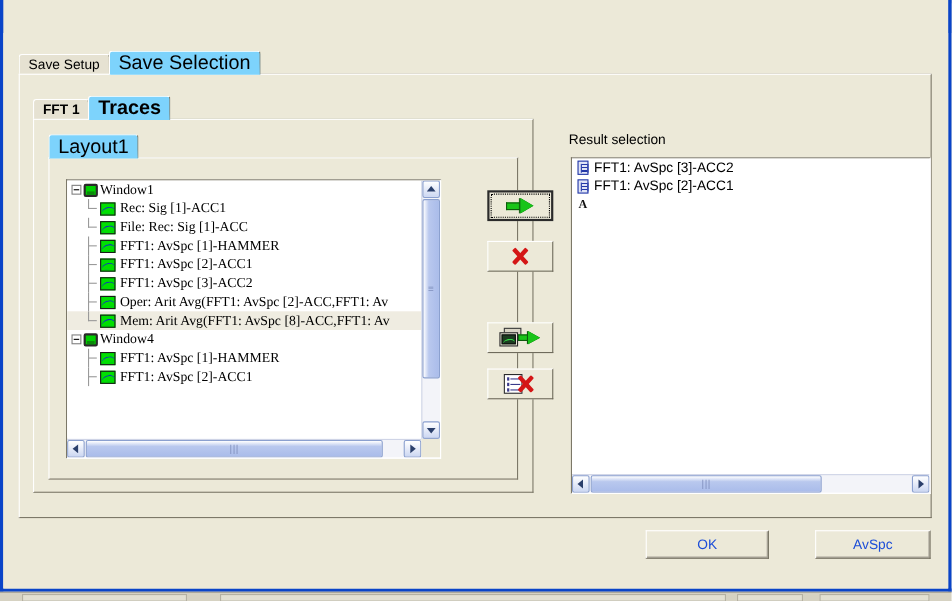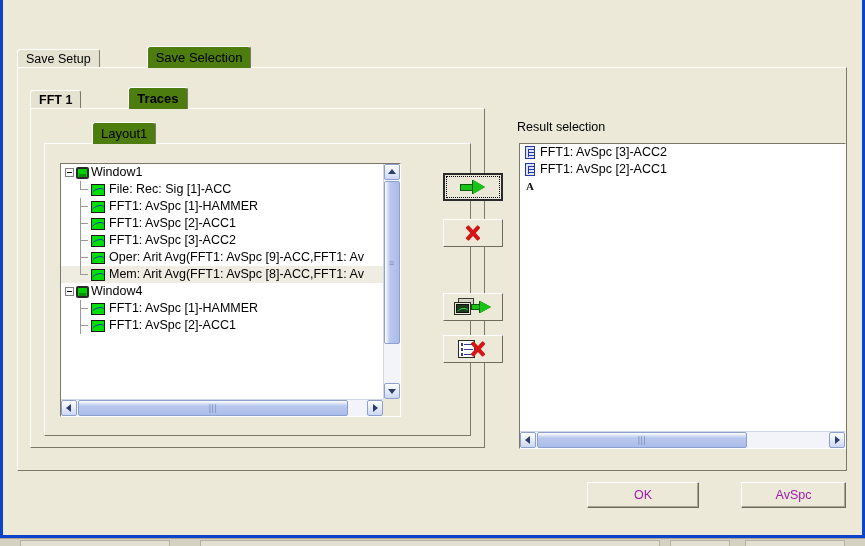--- a/index.html
+++ b/index.html
@@ -100,29 +100,28 @@
     border-radius: 3px 3px 0 0;
     margin-right: -1px;
     color: #000;
     cursor: pointer;
     white-space: nowrap;
     box-sizing: border-box;
   }
   .tab.active {
     height: 22px;
     line-height: 21px;
-    background: #4d7c0f;
+    background: #7dd3fc;
     border-color: #ffffff #7c7868 #ece9d8 #ffffff;
     border-width: 1px;
     border-style: solid;
     border-bottom: none;
     position: relative;
     z-index: 3;
-    font-size: 13px;
-    margin-left: 48px;
+    font-size: 18px;
   }
   .tab.inactive {
     background: #e6e2d2;
     border-color: #ffffff #7c7868 #7c7868 #ffffff;
     margin-bottom: 0;
   }
   .tab-filler {
     flex: 1;
     height: 1px;
     border-bottom: 1px solid #7c7868;
@@ -180,20 +179,21 @@
     background: #ffffff;
     overflow: hidden;
   }
   #tree-inner {
     position: absolute;
     left: 0; top: 0;
     width: 322px;
     height: 234px;
     overflow: hidden;
     background: #ffffff;
+    font-family: Liberation Serif, serif;
   }
   .tree-row {
     position: relative;
     height: 17px;
     line-height: 17px;
     font-size: 12.5px;
     white-space: nowrap;
     display: flex;
     align-items: center;
     padding-left: 4px;
@@ -548,21 +548,21 @@
   
   .btn {
     position: absolute;
     background: #ece9d8;
     border: 1px solid;
     border-color: #ffffff #6f6b5c #6f6b5c #ffffff;
     box-shadow: inset -1px -1px 0 #a8a498;
     box-sizing: border-box;
     font-size: 12.5px;
     font-family: "Liberation Sans", sans-serif;
-    color: #a21caf;
+    color: #1d4ed8;
     cursor: pointer;
     text-align: center;
     line-height: 24px;
   }
   #ok-btn     { left: 584px; top: 452px; width: 112px; height: 26px; }
   #cancel-btn { left: 738px; top: 452px; width: 105px; height: 26px; }
   #back-btn   { left: 14px;  top: 509px; width: 78px;  height: 27px; }
   #saveproj-btn { left: 748px; top: 509px; width: 97px; height: 27px; }
 
   
@@ -615,20 +615,26 @@
 
     <div id="tree-frame">
       <div id="tree-inner">
 
         <div class="tree-row">
           <div class="expander"></div>
           <div class="ico-win"></div>
           <span class="tree-label">Window1</span>
         </div>
 
+        <div class="tree-row">
+          <div class="indent"></div>
+          <div class="elbow last"></div>
+          <div class="ico-trace"></div>
+          <span class="tree-label">Rec: Sig [1]-ACC1</span>
+        </div>
 
 
         <div class="tree-row">
           <div class="indent"></div>
           <div class="elbow last"></div>
           <div class="ico-trace"></div>
           <span class="tree-label">File: Rec: Sig [1]-ACC</span>
         </div>
 
 
@@ -650,21 +656,21 @@
           <div class="indent"></div>
           <div class="elbow mid"></div>
           <div class="ico-trace"></div>
           <span class="tree-label">FFT1: AvSpc [3]-ACC2</span>
         </div>
 
         <div class="tree-row">
           <div class="indent"></div>
           <div class="elbow mid"></div>
           <div class="ico-trace"></div>
-          <span class="tree-label">Oper: Arit Avg(FFT1: AvSpc [9]-ACC,FFT1: Av</span>
+          <span class="tree-label">Oper: Arit Avg(FFT1: AvSpc [2]-ACC,FFT1: Av</span>
         </div>
 
         <div class="tree-row selected">
           <div class="indent"></div>
           <div class="elbow last"></div>
           <div class="ico-trace"></div>
           <span class="tree-label">Mem: Arit Avg(FFT1: AvSpc [8]-ACC,FFT1: Av</span>
         </div>
 
         <div class="tree-row">

